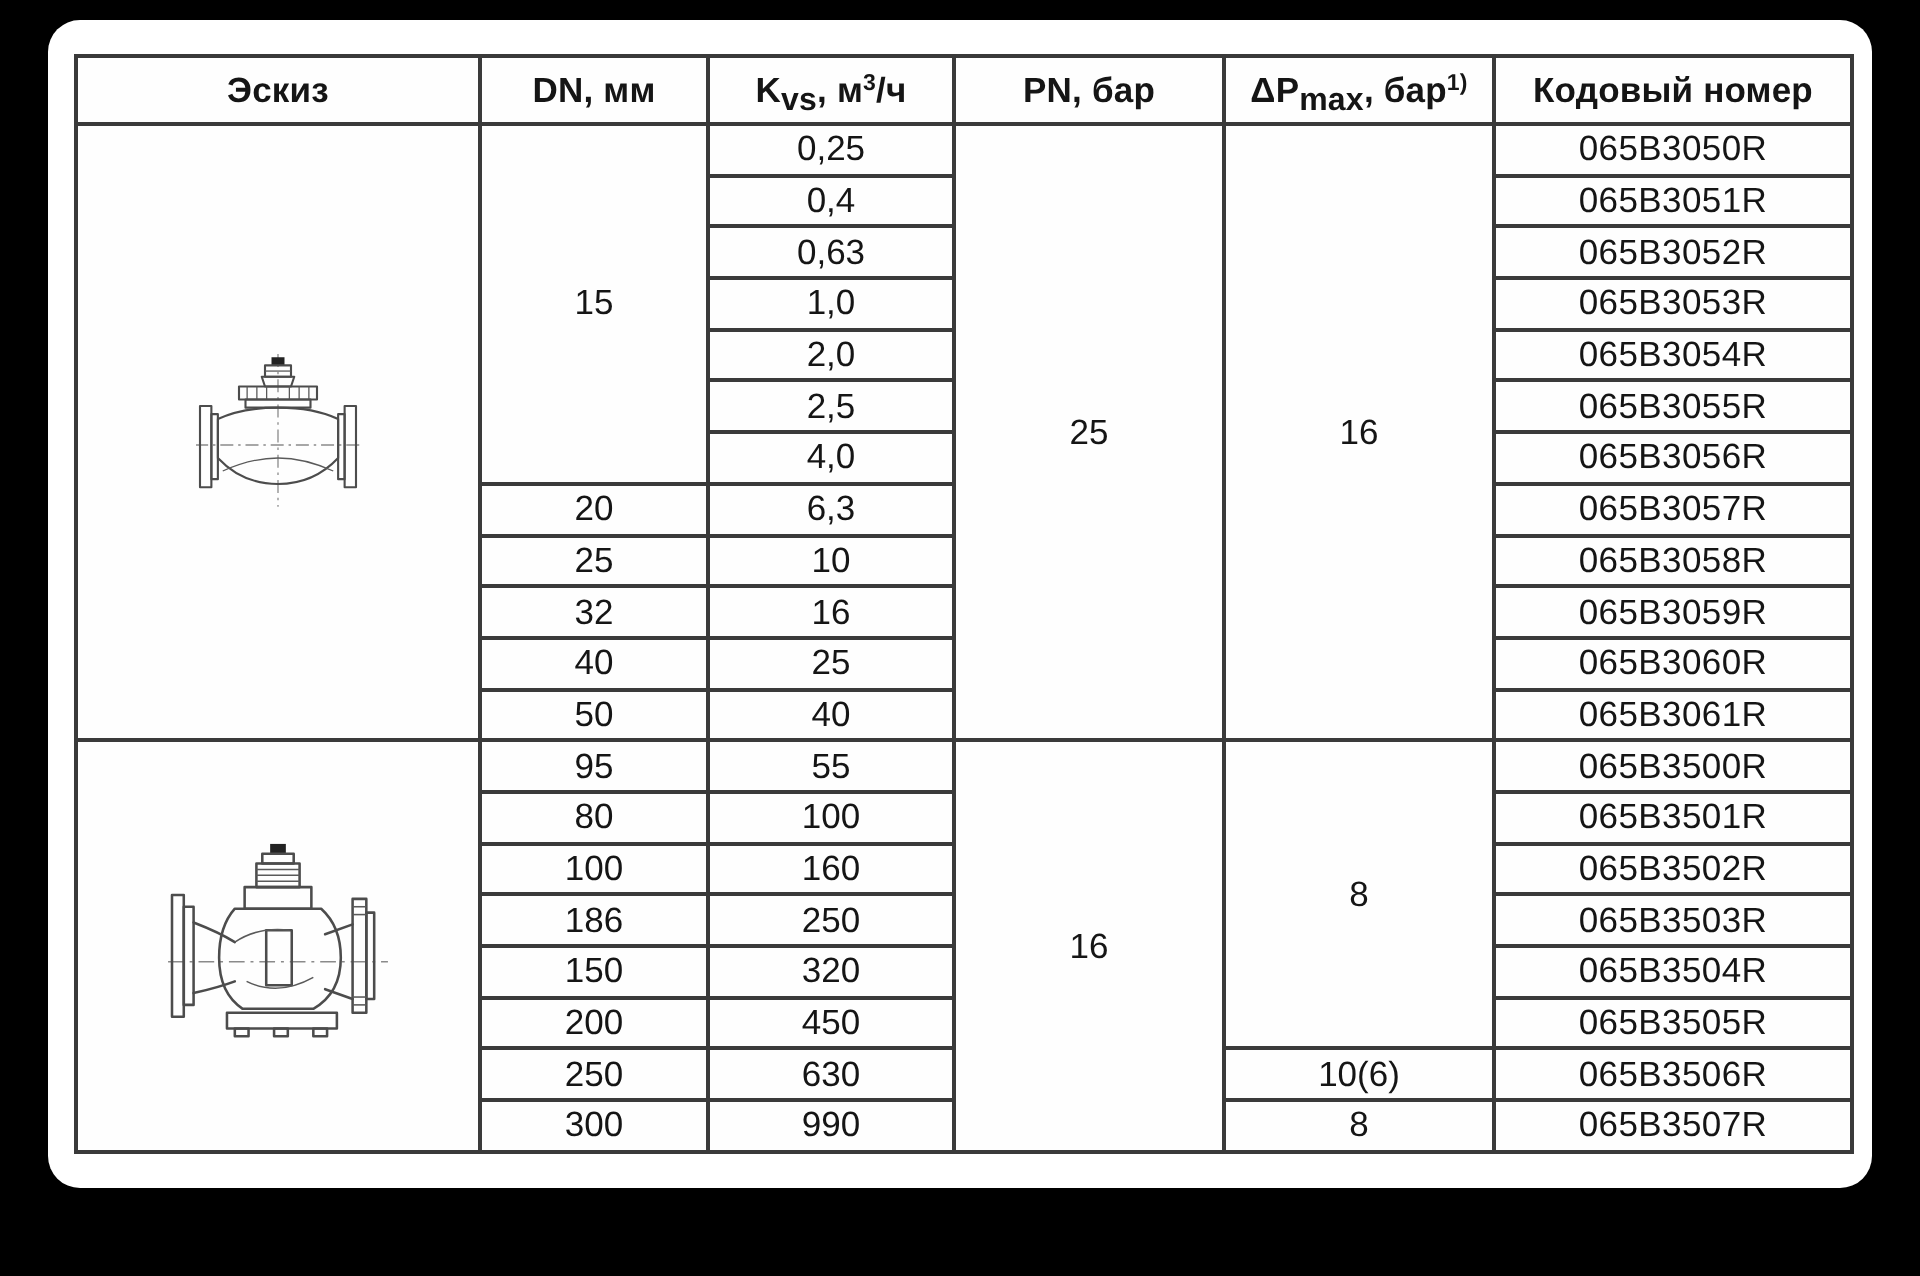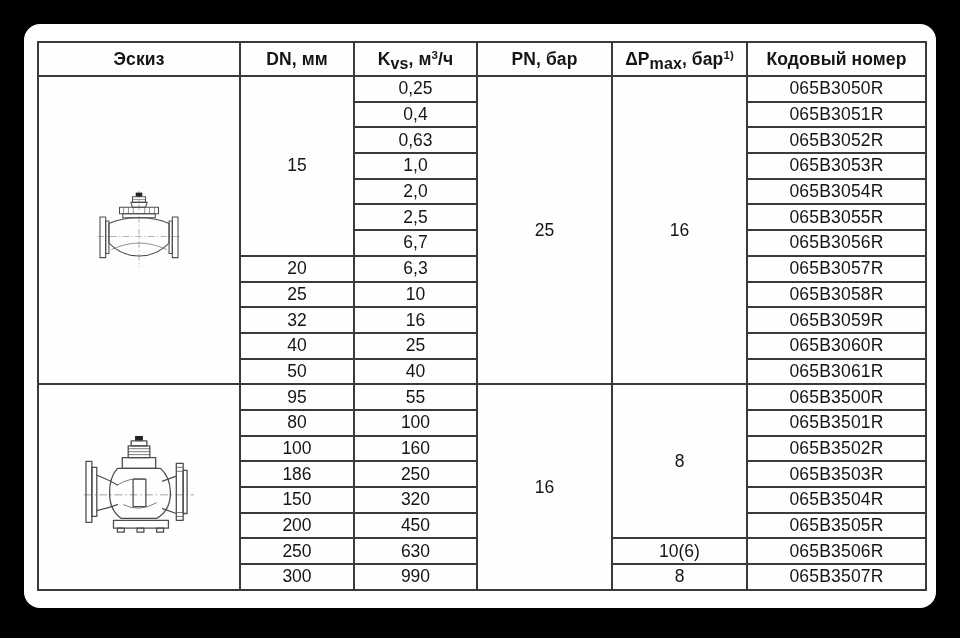--- a/index.html
+++ b/index.html
@@ -4,21 +4,21 @@
 <style>
   html, body {
     margin: 0; padding: 0;
     width: 960px; height: 638px;
     background: #000000;
     font-family: "Liberation Sans", "DejaVu Sans", sans-serif;
     overflow: hidden;
   }
   .card {
     position: absolute;
-    left: 24px; top: 24px;
+    left: 24px; top: 10px;
     width: 912px; height: 584px;
     background: #ffffff;
     border-radius: 16px;
   }
   table.spec {
     border-collapse: collapse;
     table-layout: fixed;
     margin: 17px 0 0 13px;
     width: 888px;
   }
@@ -134,21 +134,21 @@
         </tr>
         <tr>
           <td class="kvs-cell">2,0</td>
           <td class="code-cell"><span class="code-main">065B3054</span><span class="code-suffix">R</span></td>
         </tr>
         <tr>
           <td class="kvs-cell">2,5</td>
           <td class="code-cell"><span class="code-main">065B3055</span><span class="code-suffix">R</span></td>
         </tr>
         <tr>
-          <td class="kvs-cell">6,7</td>
+          <td class="kvs-cell">4,0</td>
           <td class="code-cell"><span class="code-main">065B3056</span><span class="code-suffix">R</span></td>
         </tr>
         <tr>
           <td class="dn-cell" rowspan="1">20</td>
           <td class="kvs-cell">6,3</td>
           <td class="code-cell"><span class="code-main">065B3057</span><span class="code-suffix">R</span></td>
         </tr>
         <tr>
           <td class="dn-cell" rowspan="1">25</td>
           <td class="kvs-cell">10</td>

